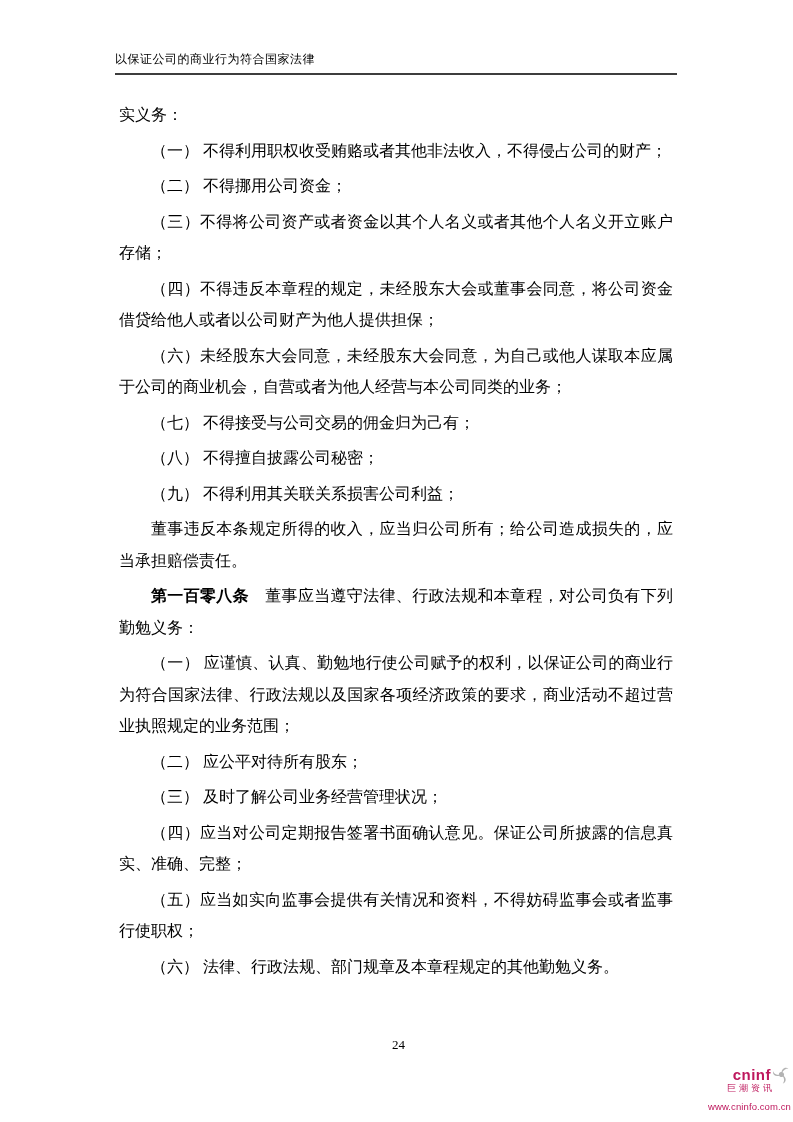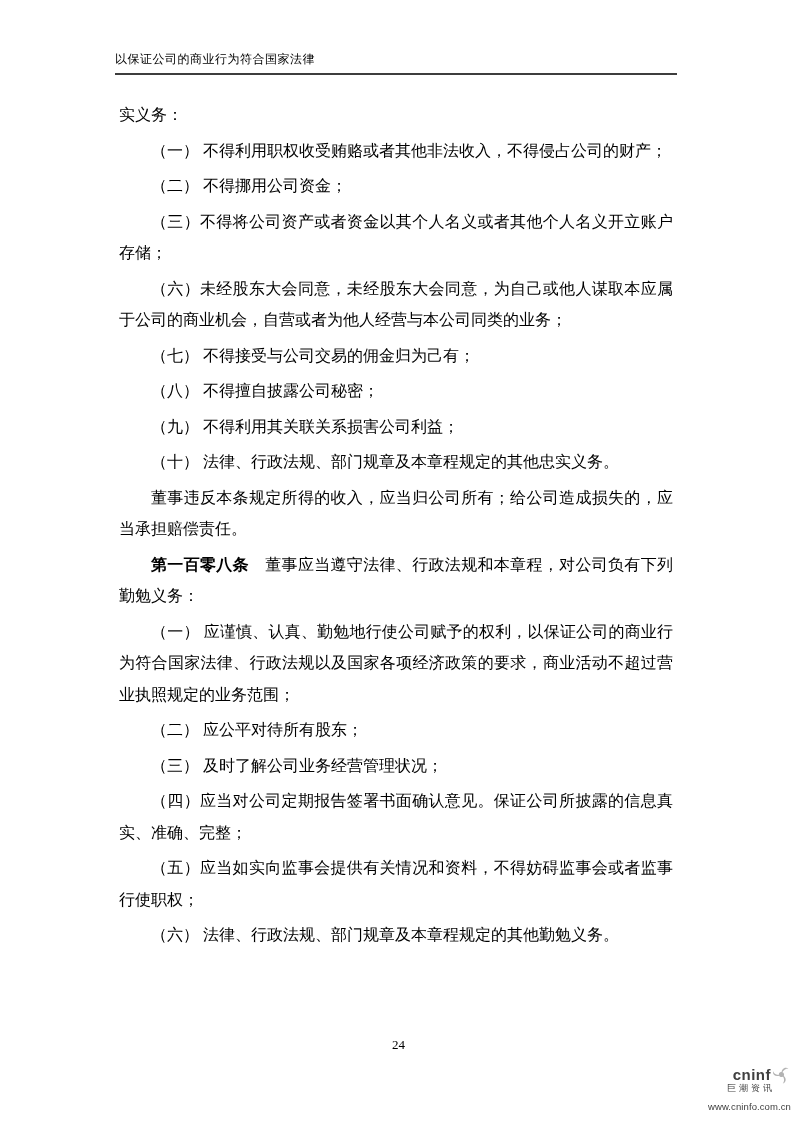--- a/index.html
+++ b/index.html
@@ -50,21 +50,21 @@
     text-align: center;
     font-size: 13px;
     line-height: 16px;
   }
   .cninfo {
     position: absolute;
     right: 2px;
     bottom: 9px;
     width: 130px;
     text-align: right;
-    color: #404040;
+    color: #be185d;
     font-family: "Liberation Sans", "DejaVu Sans", sans-serif;
     line-height: 1.15;
     user-select: none;
   }
   .cninfo-top {
     display: flex;
     align-items: center;
     justify-content: flex-end;
     gap: 1px;
     font-weight: bold;
@@ -93,25 +93,25 @@
 
 <div class="page-header">
   <span>以保证公司的商业行为符合国家法律</span>
 </div>
 
 <div class="doc-body">
   <p class="flush">实义务：</p>
   <p>（一） 不得利用职权收受贿赂或者其他非法收入，不得侵占公司的财产；</p>
   <p>（二） 不得挪用公司资金；</p>
   <p>（三）不得将公司资产或者资金以其个人名义或者其他个人名义开立账户存储；</p>
+  <p>（四）不得违反本章程的规定，未经股东大会或董事会同意，将公司资金借贷给他人或者以公司财产为他人提供担保；</p>
   <p>（六）未经股东大会同意，未经股东大会同意，为自己或他人谋取本应属于公司的商业机会，自营或者为他人经营与本公司同类的业务；</p>
   <p>（七） 不得接受与公司交易的佣金归为己有；</p>
   <p>（八） 不得擅自披露公司秘密；</p>
   <p>（九） 不得利用其关联关系损害公司利益；</p>
-  <p>（十） 法律、行政法规、部门规章及本章程规定的其他忠实义务。</p>
   <p>董事违反本条规定所得的收入，应当归公司所有；给公司造成损失的，应当承担赔偿责任。</p>
   <p>
     <span class="bold-term">第一百零八条</span><span>　董事应当遵守法律、行政法规和本章程，对公司负有下列勤勉义务：</span>
   </p>
   <p>（一） 应谨慎、认真、勤勉地行使公司赋予的权利，以保证公司的商业行为符合国家法律、行政法规以及国家各项经济政策的要求，商业活动不超过营业执照规定的业务范围；</p>
   <p>（二） 应公平对待所有股东；</p>
   <p>（三） 及时了解公司业务经营管理状况；</p>
   <p>（四）应当对公司定期报告签署书面确认意见。保证公司所披露的信息真实、准确、完整；</p>
   <p>（五）应当如实向监事会提供有关情况和资料，不得妨碍监事会或者监事行使职权；</p>
   <p>（六） 法律、行政法规、部门规章及本章程规定的其他勤勉义务。</p>

